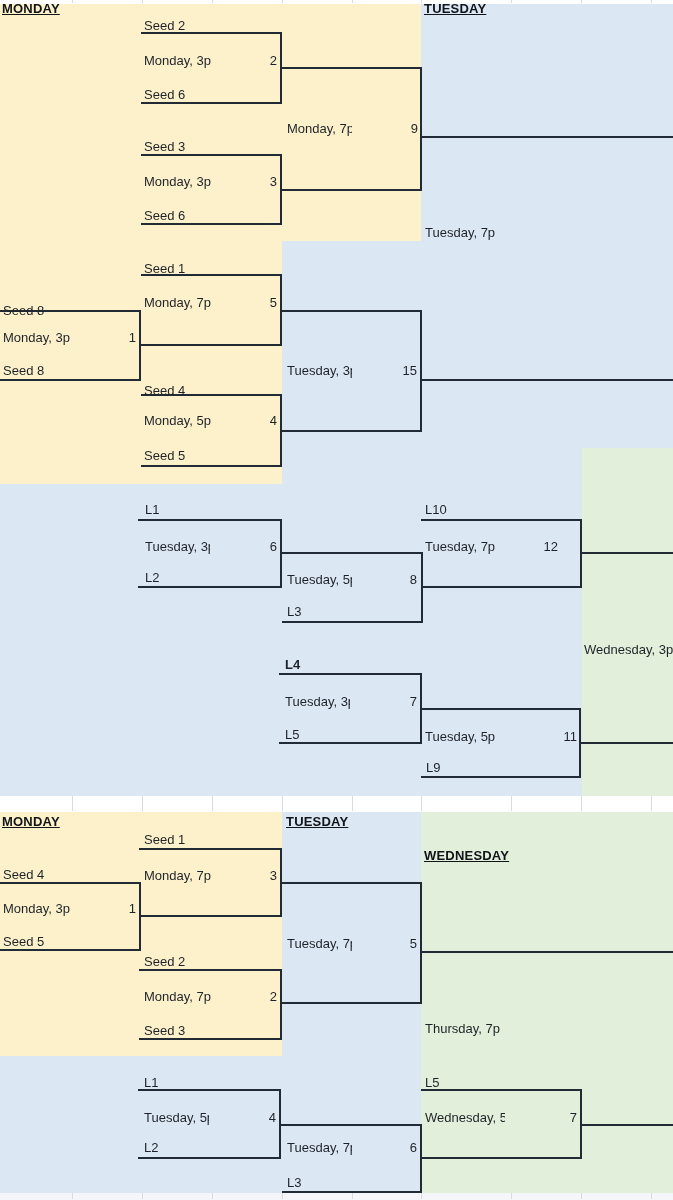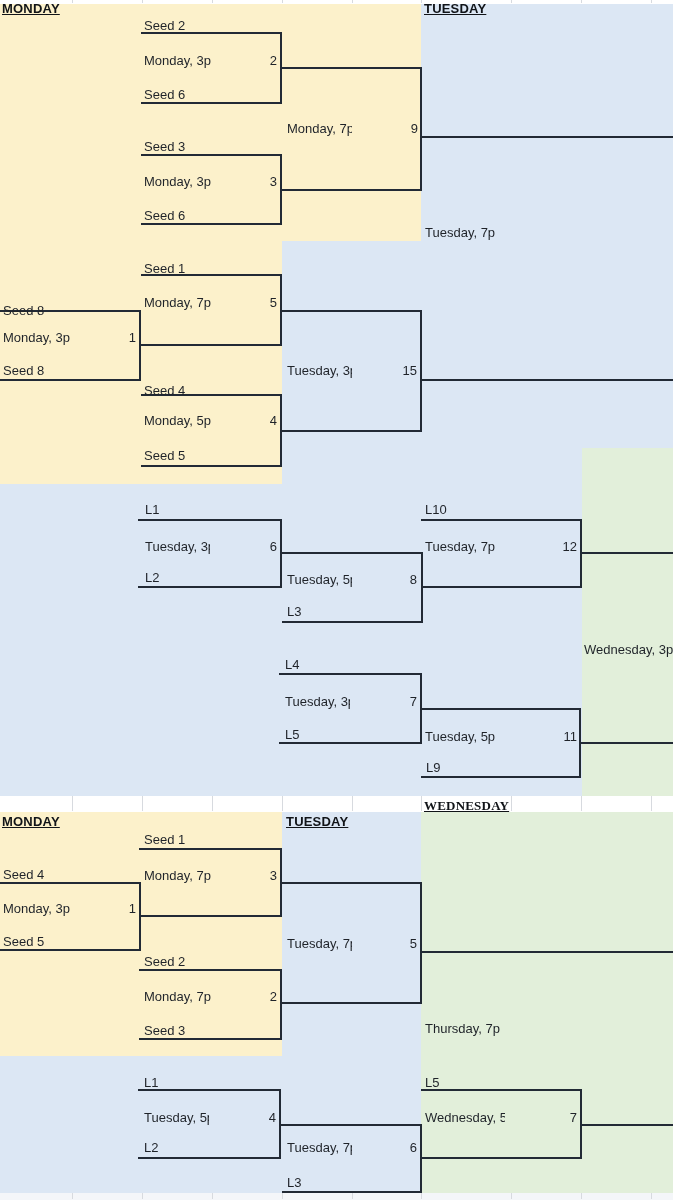--- a/index.html
+++ b/index.html
@@ -120,21 +120,21 @@
     <div class="vline" style="left: 280px; top: 848px; width: 2px; height: 69px; background: rgb(34, 42, 53);"></div>
     <div class="vline" style="left: 280px; top: 969px; width: 2px; height: 71px; background: rgb(34, 42, 53);"></div>
     <div class="vline" style="left: 420px; top: 882px; width: 2px; height: 122px; background: rgb(34, 42, 53);"></div>
     <div class="vline" style="left: 279px; top: 1089px; width: 2px; height: 70px; background: rgb(34, 42, 53);"></div>
     <div class="vline" style="left: 420px; top: 1124px; width: 2px; height: 69px; background: rgb(34, 42, 53);"></div>
     <div class="vline" style="left: 580px; top: 1089px; width: 2px; height: 70px; background: rgb(34, 42, 53);"></div>
     <div class="hdr" style="left: 2px; top: 1px;">MONDAY</div>
     <div class="hdr" style="left: 424px; top: 1px;">TUESDAY</div>
     <div class="hdr" style="left: 2px; top: 814px;">MONDAY</div>
     <div class="hdr" style="left: 286px; top: 814px;">TUESDAY</div>
-    <div class="hdr" style="left: 424px; top: 798px; font-family: Liberation Serif, serif;">WEDNESDAY</div>
+    <div class="hdr" style="left: 424px; top: 848px;">WEDNESDAY</div>
     <div class="lbl" style="left: 144px; top: 18px;">Seed 2</div>
     <div class="lbl clip" style="left: 144px; top: 53px; width: 67px;">Monday, 3p</div>
     <div class="lbl" style="left: 144px; top: 87px;">Seed 6</div>
     <div class="lbl clip" style="left: 287px; top: 121px; width: 65px;">Monday, 7p</div>
     <div class="lbl" style="left: 144px; top: 139px;">Seed 3</div>
     <div class="lbl clip" style="left: 144px; top: 174px; width: 67px;">Monday, 3p</div>
     <div class="lbl" style="left: 144px; top: 208px;">Seed 6</div>
     <div class="lbl" style="left: 425px; top: 225px;">Tuesday, 7p</div>
     <div class="lbl" style="left: 144px; top: 261px;">Seed 1</div>
     <div class="lbl" style="left: 3px; top: 295px; margin-top: 8px;">Seed 8</div>
@@ -146,21 +146,21 @@
     <div class="lbl clip" style="left: 144px; top: 413px; width: 67px;">Monday, 5p</div>
     <div class="lbl" style="left: 144px; top: 448px;">Seed 5</div>
     <div class="lbl" style="left: 145px; top: 502px;">L1</div>
     <div class="lbl" style="left: 425px; top: 502px;">L10</div>
     <div class="lbl clip" style="left: 145px; top: 539px; width: 65px;">Tuesday, 3p</div>
     <div class="lbl clip" style="left: 425px; top: 539px; width: 84px;">Tuesday, 7p</div>
     <div class="lbl" style="left: 145px; top: 570px;">L2</div>
     <div class="lbl clip" style="left: 287px; top: 572px; width: 65px;">Tuesday, 5p</div>
     <div class="lbl" style="left: 287px; top: 604px;">L3</div>
     <div class="lbl clip" style="left: 584px; top: 642px; width: 89px;">Wednesday, 3p</div>
-    <div class="lbl" style="left: 285px; top: 657px;">L4</div>
+    <div class="lbl" style="left: 285px; top: 657px; font-weight: bold;">L4</div>
     <div class="lbl clip" style="left: 285px; top: 694px; width: 65px;">Tuesday, 3p</div>
     <div class="lbl" style="left: 285px; top: 727px;">L5</div>
     <div class="lbl clip" style="left: 425px; top: 729px; width: 84px;">Tuesday, 5p</div>
     <div class="lbl" style="left: 426px; top: 760px;">L9</div>
     <div class="lbl" style="left: 144px; top: 832px;">Seed 1</div>
     <div class="lbl" style="left: 3px; top: 867px;">Seed 4</div>
     <div class="lbl clip" style="left: 144px; top: 868px; width: 67px;">Monday, 7p</div>
     <div class="lbl clip" style="left: 3px; top: 901px; width: 67px;">Monday, 3p</div>
     <div class="lbl" style="left: 3px; top: 934px;">Seed 5</div>
     <div class="lbl clip" style="left: 287px; top: 936px; width: 65px;">Tuesday, 7p</div>
@@ -176,21 +176,21 @@
     <div class="lbl clip" style="left: 287px; top: 1140px; width: 65px;">Tuesday, 7p</div>
     <div class="lbl" style="left: 287px; top: 1175px;">L3</div>
     <div class="num" style="left: 241px; top: 53px;">2</div>
     <div class="num" style="left: 241px; top: 174px;">3</div>
     <div class="num" style="left: 382px; top: 121px;">9</div>
     <div class="num" style="left: 241px; top: 295px;">5</div>
     <div class="num" style="left: 100px; top: 330px;">1</div>
     <div class="num" style="left: 381px; top: 363px;">15</div>
     <div class="num" style="left: 241px; top: 413px;">4</div>
     <div class="num" style="left: 241px; top: 539px;">6</div>
-    <div class="num" style="left: 541px; top: 539px;">12</div>
+    <div class="num" style="left: 522px; top: 539px;">12</div>
     <div class="num" style="left: 381px; top: 572px;">8</div>
     <div class="num" style="left: 381px; top: 694px;">7</div>
     <div class="num" style="left: 541px; top: 729px;">11</div>
     <div class="num" style="left: 241px; top: 868px;">3</div>
     <div class="num" style="left: 100px; top: 901px;">1</div>
     <div class="num" style="left: 381px; top: 936px;">5</div>
     <div class="num" style="left: 241px; top: 989px;">2</div>
     <div class="num" style="left: 240px; top: 1110px;">4</div>
     <div class="num" style="left: 541px; top: 1110px;">7</div>
     <div class="num" style="left: 381px; top: 1140px;">6</div>

